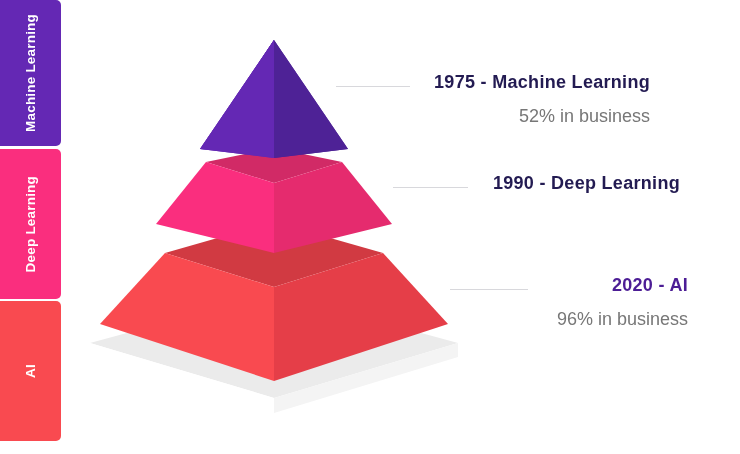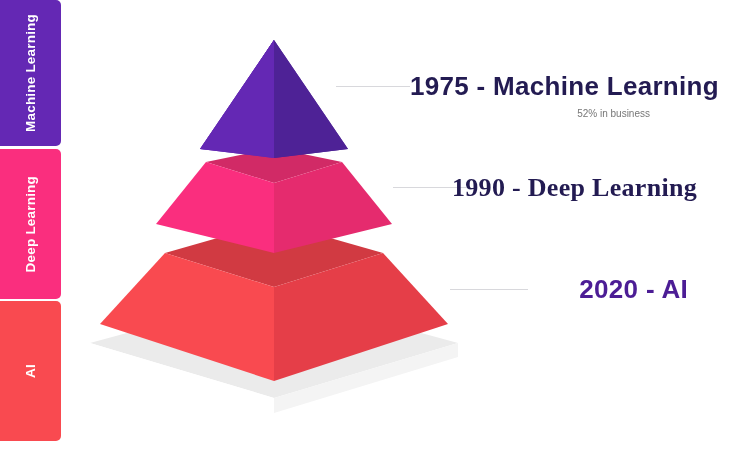--- a/index.html
+++ b/index.html
@@ -69,36 +69,36 @@
     display: block;
   }
 
   
   .label-block {
     position: absolute;
     text-align: right;
   }
   .label-title {
     color: #231B52;
-    font-size: 26px;
+    font-size: 18px;
     font-weight: bold;
     letter-spacing: 0.3px;
     white-space: nowrap;
     line-height: 1.15;
   }
   .label-sub {
     color: #777777;
-    font-size: 10px;
+    font-size: 18px;
     font-weight: normal;
     white-space: nowrap;
     line-height: 1.15;
-    margin-top: 6px;
+    margin-top: 13px;
   }
   #label-0 { left: 410px; top: 72px;  width: 240px; }
-  #label-1 { left: 452px; top: 173px; width: 240px; font-family: Liberation Serif, serif; }
+  #label-1 { left: 440px; top: 173px; width: 240px; }
   #label-2 { left: 448px; top: 275px; width: 240px; }
 
   
   .connector {
     position: absolute;
     height: 1px;
     background: #D8D8DC;
   }
   #connector-0 { left: 336px; top: 86px;  width: 74px; }
   #connector-1 { left: 393px; top: 187px; width: 75px; }
@@ -181,15 +181,16 @@
     <div class="label-title" style="color: rgb(35, 27, 82);">1975 - Machine Learning</div>
     <div class="label-sub" style="color: rgb(119, 119, 119);">52% in business</div>
   </div>
 
   <div class="label-block" id="label-1">
     <div class="label-title" style="color: rgb(35, 27, 82);">1990 - Deep Learning</div>
   </div>
 
   <div class="label-block" id="label-2">
     <div class="label-title" style="color: #4c1d95;">2020 - AI</div>
+    <div class="label-sub" style="color: rgb(119, 119, 119);">96% in business</div>
   </div>
 
 </div>
 
 </body></html>

